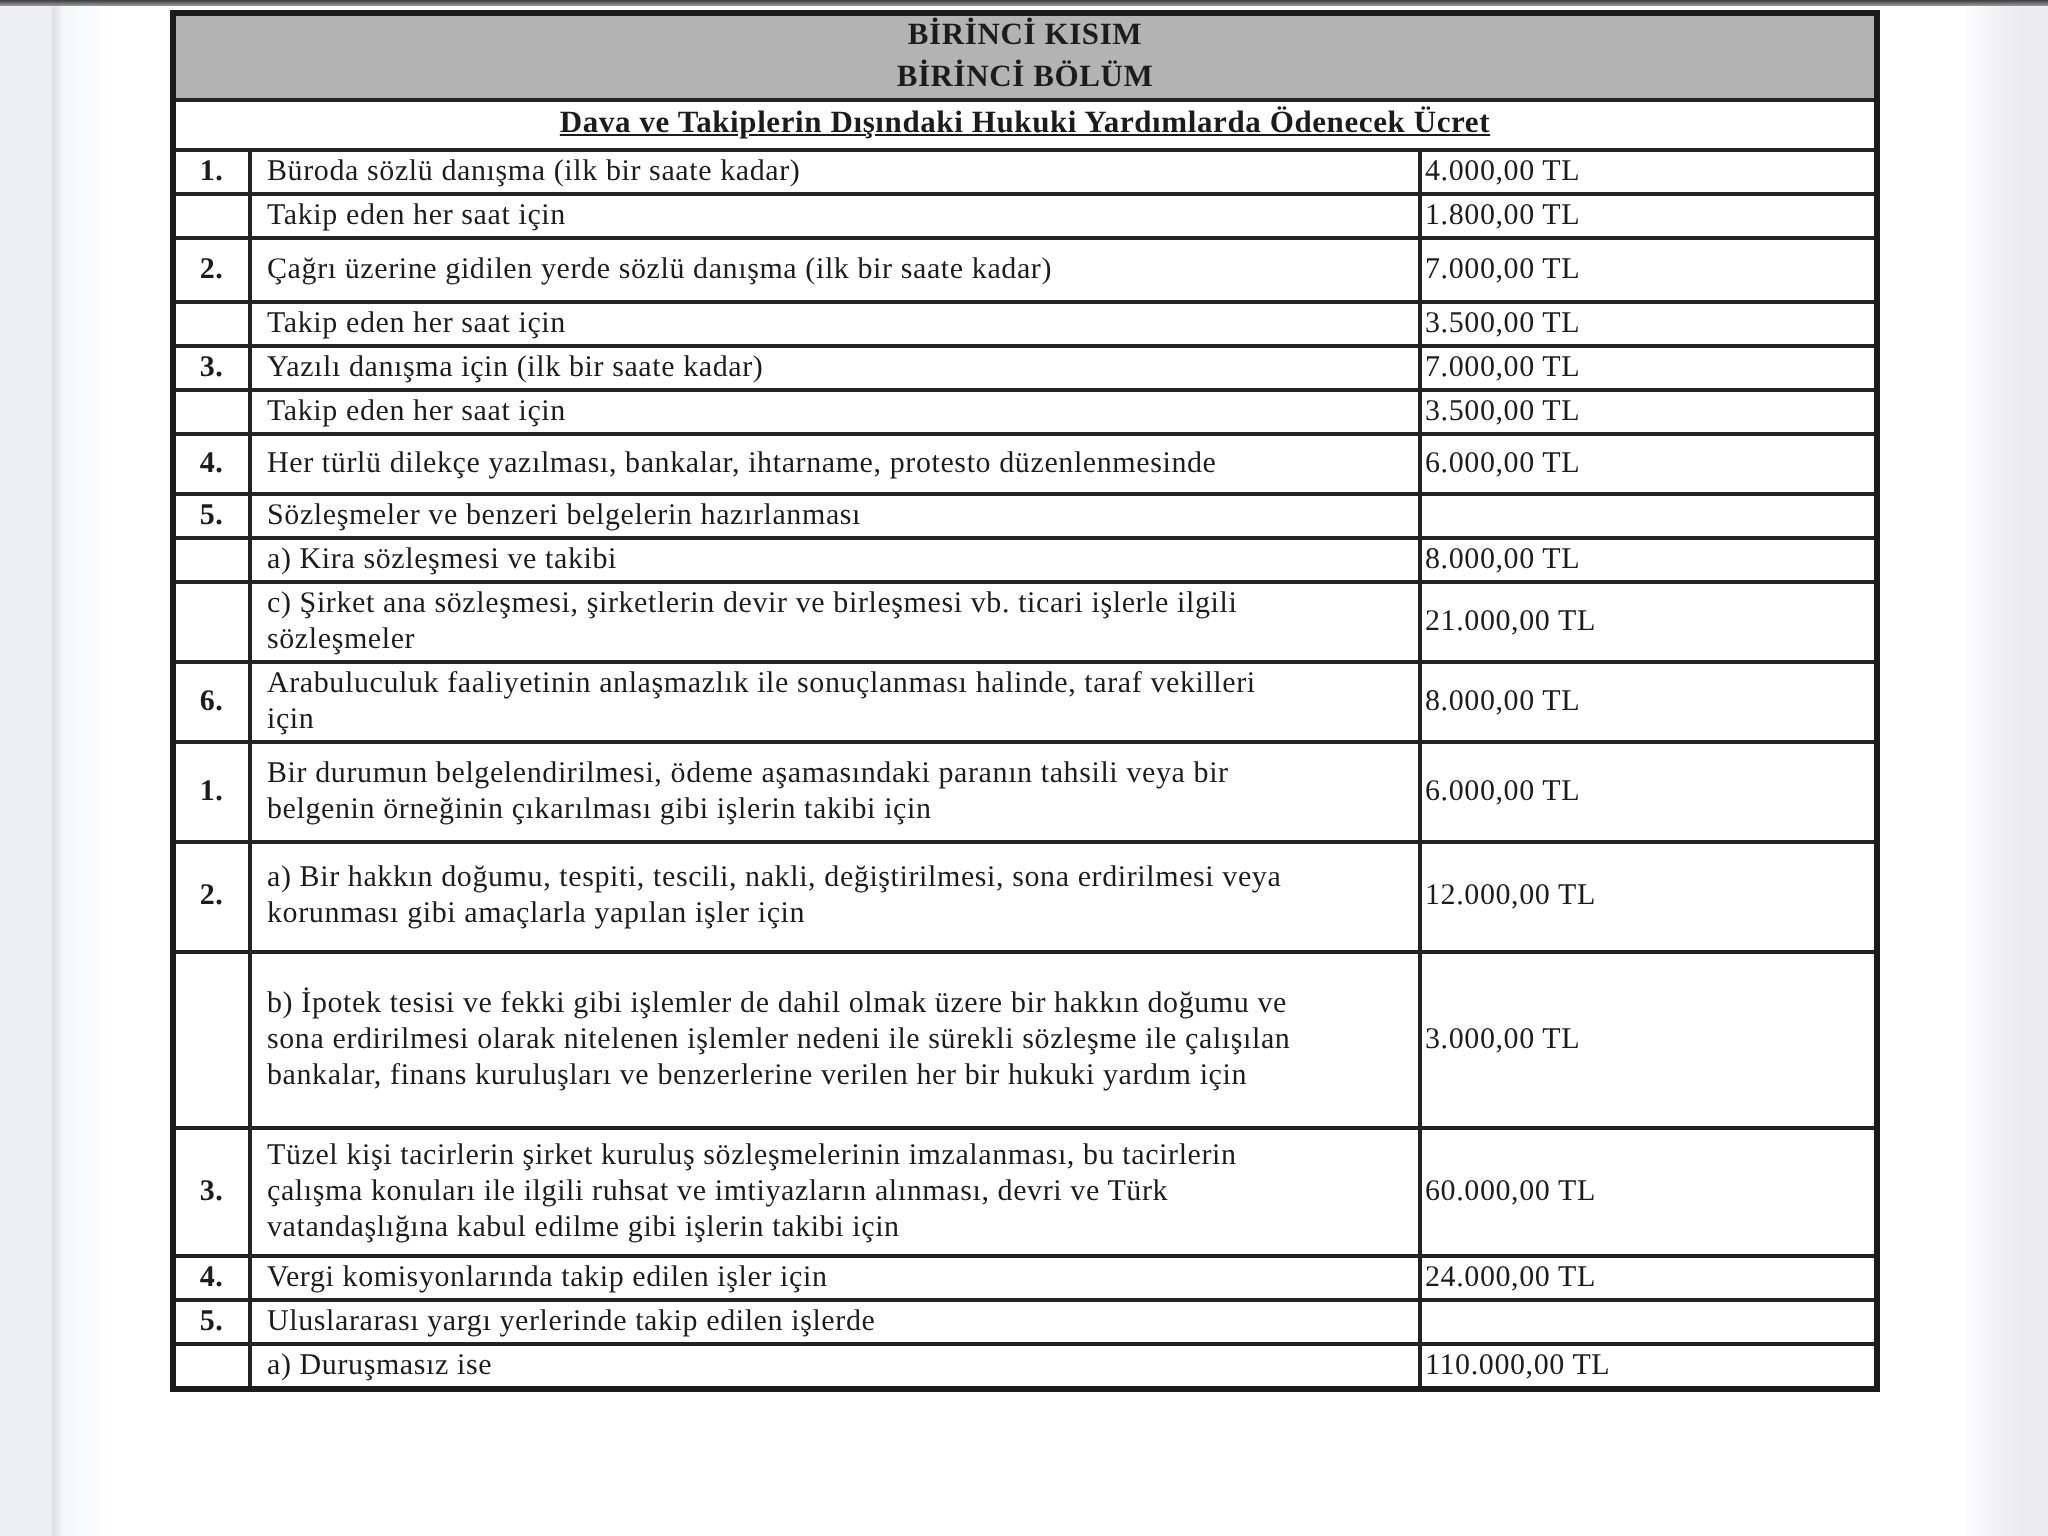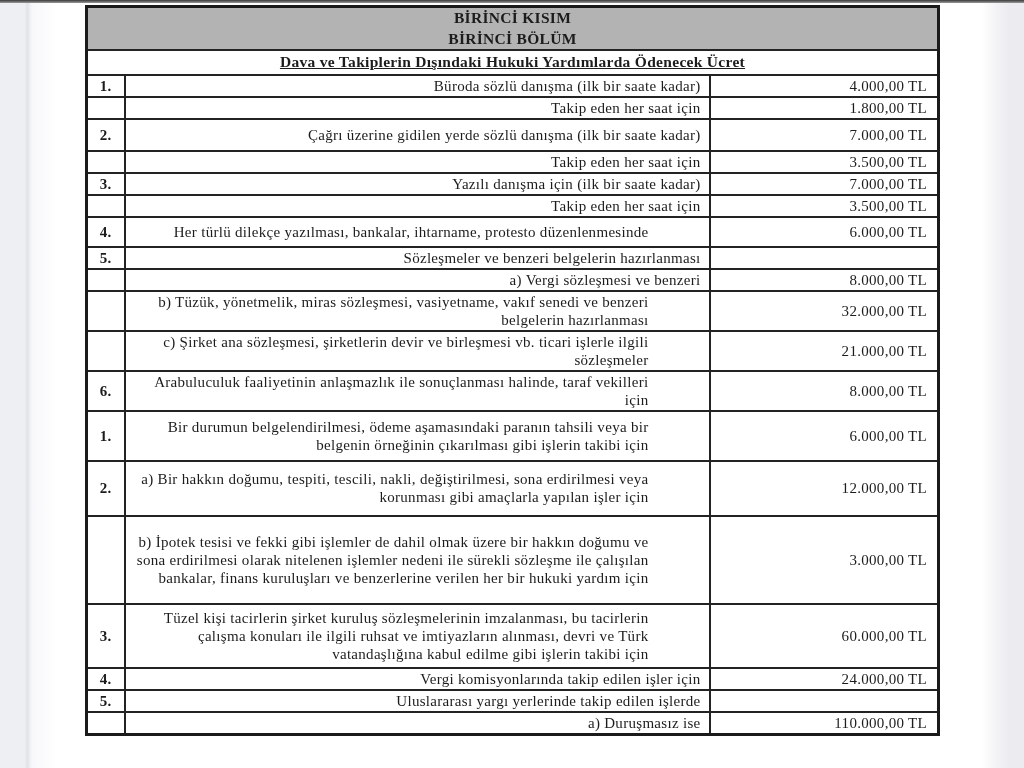--- a/index.html
+++ b/index.html
@@ -80,25 +80,24 @@
     height: 18px;
     padding: 2px 4px;
     text-decoration: underline;
   }
   td.no {
     text-align: center;
     font-weight: bold;
     padding: 1px 2px;
   }
   td.desc {
-    text-align: right;
+    text-align: left;
     padding: 1px 8px;
   }
   td.fee {
-    text-align: right;
     padding: 1px 10px 1px 2px;
     white-space: nowrap;
   }
   tr.h32 { height: 32px; }
   tr.h30 { height: 30px; }
   tr.h34 { height: 34px; }
   tr.h50 { height: 50px; }
   tr.h55 { height: 55px; }
   tr.h64 { height: 64px; }
   tr.h88 { height: 88px; margin-top: 30px; }
@@ -165,27 +164,22 @@
         <td class="desc">Her türlü dilekçe yazılması, bankalar, ihtarname, protesto düzenlenmesinde</td>
         <td class="fee">6.000,00 TL</td>
       </tr>
       <tr>
         <td class="no">5.</td>
         <td class="desc">Sözleşmeler ve benzeri belgelerin hazırlanması</td>
         <td class="fee"></td>
       </tr>
       <tr>
         <td class="no"></td>
-        <td class="desc">a) Vergi sözleşmesi ve benzeri</td>
+        <td class="desc">a) Kira sözleşmesi ve takibi</td>
         <td class="fee">8.000,00 TL</td>
-      </tr>
-      <tr class="h34 w2">
-        <td class="no"></td>
-        <td class="desc">b) Tüzük, yönetmelik, miras sözleşmesi, vasiyetname, vakıf senedi ve benzeri belgelerin hazırlanması</td>
-        <td class="fee">32.000,00 TL</td>
       </tr>
       <tr class="h34 w2">
         <td class="no"></td>
         <td class="desc">c) Şirket ana sözleşmesi, şirketlerin devir ve birleşmesi vb. ticari işlerle ilgili sözleşmeler</td>
         <td class="fee">21.000,00 TL</td>
       </tr>
       <tr class="h34 w2">
         <td class="no">6.</td>
         <td class="desc">Arabuluculuk faaliyetinin anlaşmazlık ile sonuçlanması halinde, taraf vekilleri için</td>
         <td class="fee">8.000,00 TL</td>

